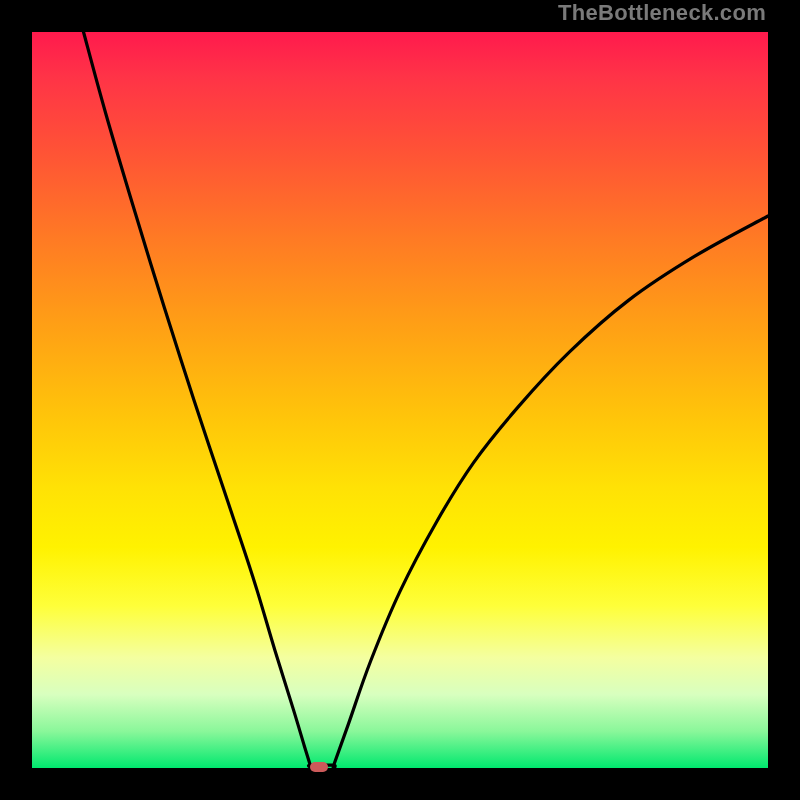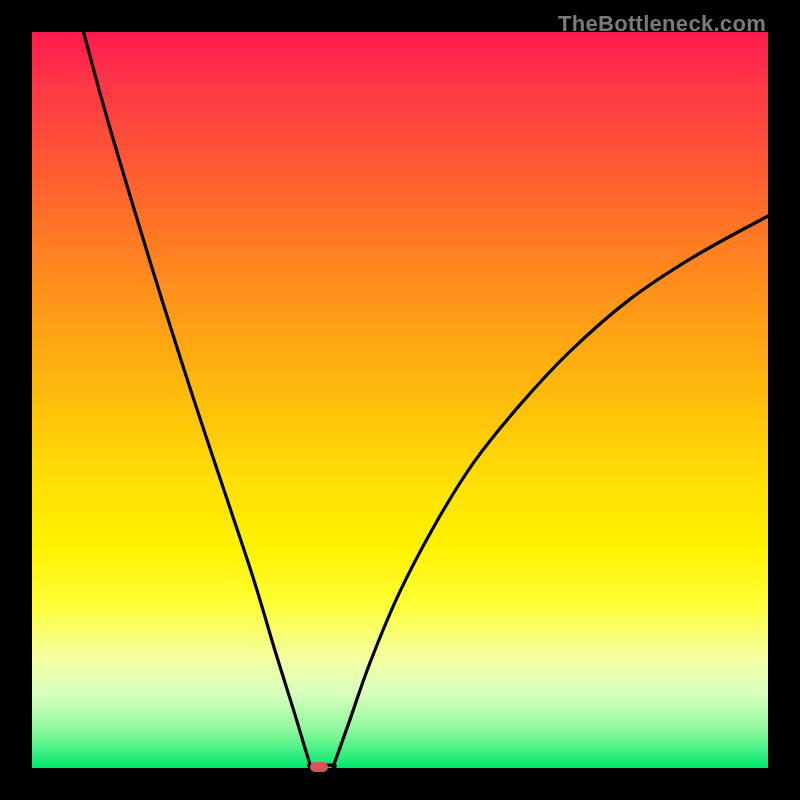--- a/index.html
+++ b/index.html
@@ -35,21 +35,21 @@
       #fff200 70%,
       #feff3a 78%,
       #f4ffa0 85%,
       #d8ffbf 90%,
       #8af79a 95%,
       #00e86e 100%
     );
   }
   .watermark {
     position: absolute;
-    top: 11px;
+    top: 0;
     right: 34px;
     color: #7a7a7a;
     font-size: 22px;
     font-weight: 600;
     letter-spacing: 0.3px;
     user-select: none;
   }
   svg.curve {
     position: absolute;
     left: 0;

